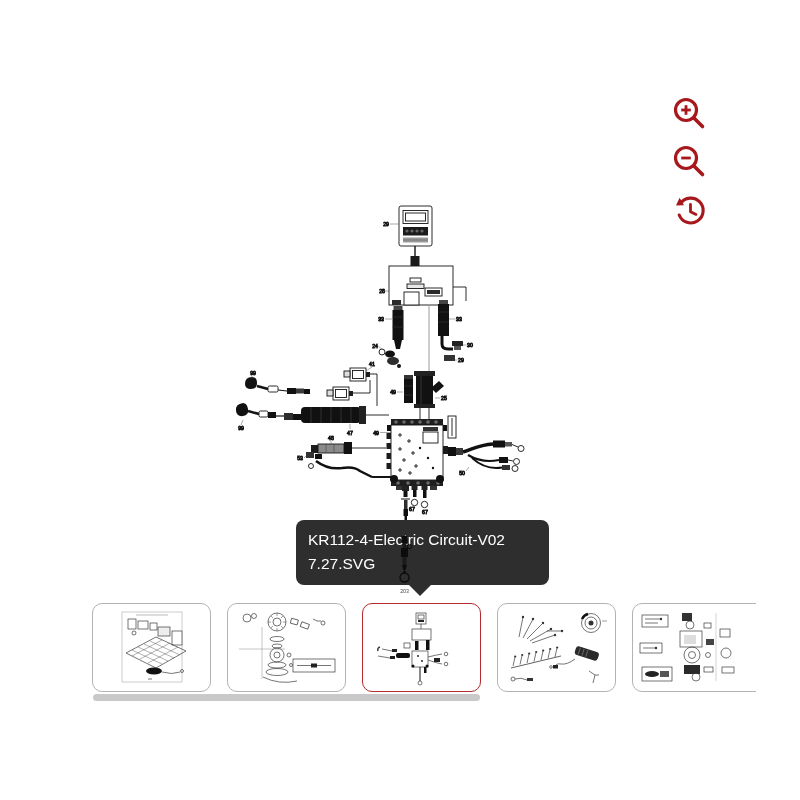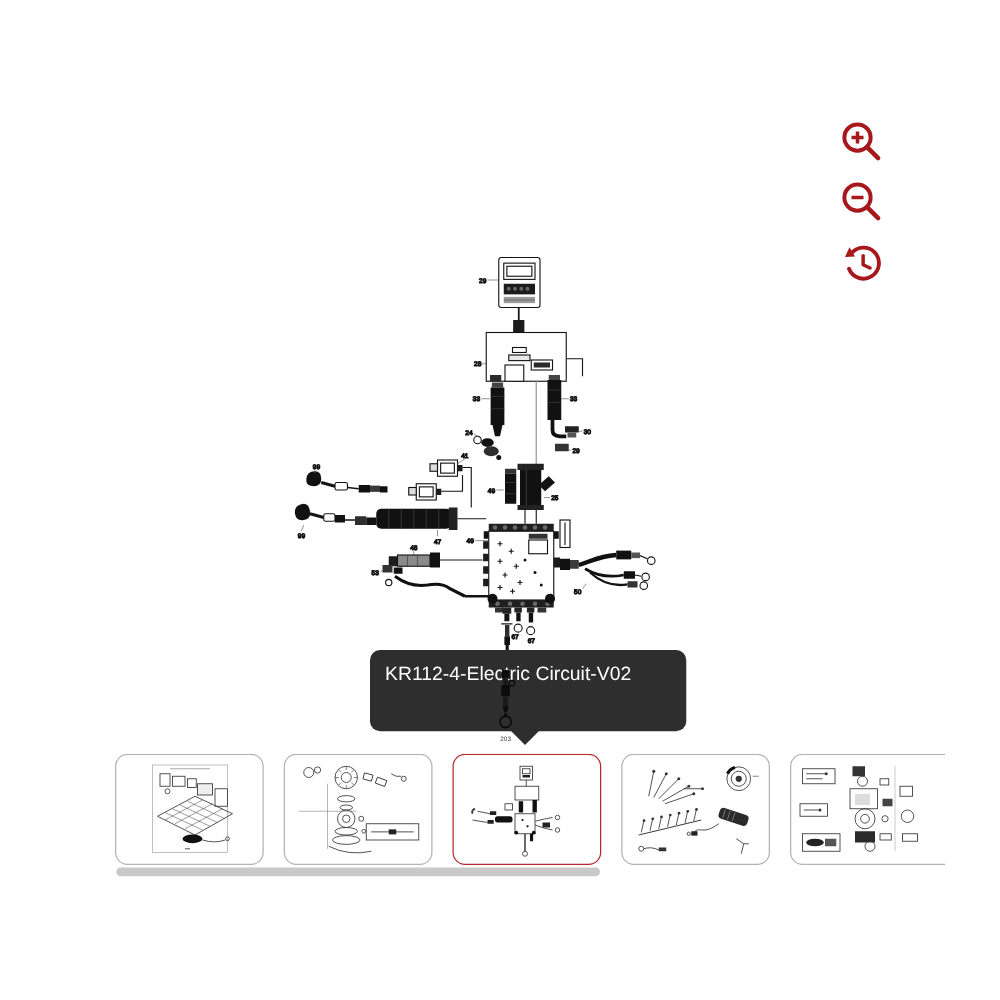--- a/index.html
+++ b/index.html
@@ -313,20 +313,21 @@
           <path d="M9.6 11.4 A 12.4 12.4 0 1 1 8.2 23" stroke-width="3.1" stroke-linecap="round"></path>
           <path d="M13 13.2 L5 13.6 L8.6 5.8 Z" fill="currentColor" stroke="none"></path>
           <path d="M19.5 12.5 L19.5 19.8 L25 22.4" stroke-width="2.8" stroke-linecap="round" stroke-linejoin="round"></path>
         </g>
       </svg>
     </button>
   </div>
 
   <div class="tooltip">
     <div>KR112-4-Electric Circuit-V02</div>
+    <div>7.27.SVG</div>
     <div class="tooltip-arrow"></div>
   </div>
 
   <svg class="antenna-overlay" viewBox="390 536 40 64" xmlns="http://www.w3.org/2000/svg">
     <rect x="401.5" y="536" width="6" height="7" fill="#0c0c0c"></rect>
     <rect x="402.5" y="543" width="4" height="5" fill="#1a1a1a"></rect>
     <circle cx="409.5" cy="546.5" r="2.2" fill="none" stroke="#0c0c0c" stroke-width="1"></circle>
     <rect x="401" y="548" width="7" height="9" fill="#0c0c0c"></rect>
     <rect x="402.5" y="557" width="4" height="8" fill="#1a1a1a"></rect>
     <path d="M402 565 h5 l-1.5 5 h-2 Z" fill="#0c0c0c"></path>

